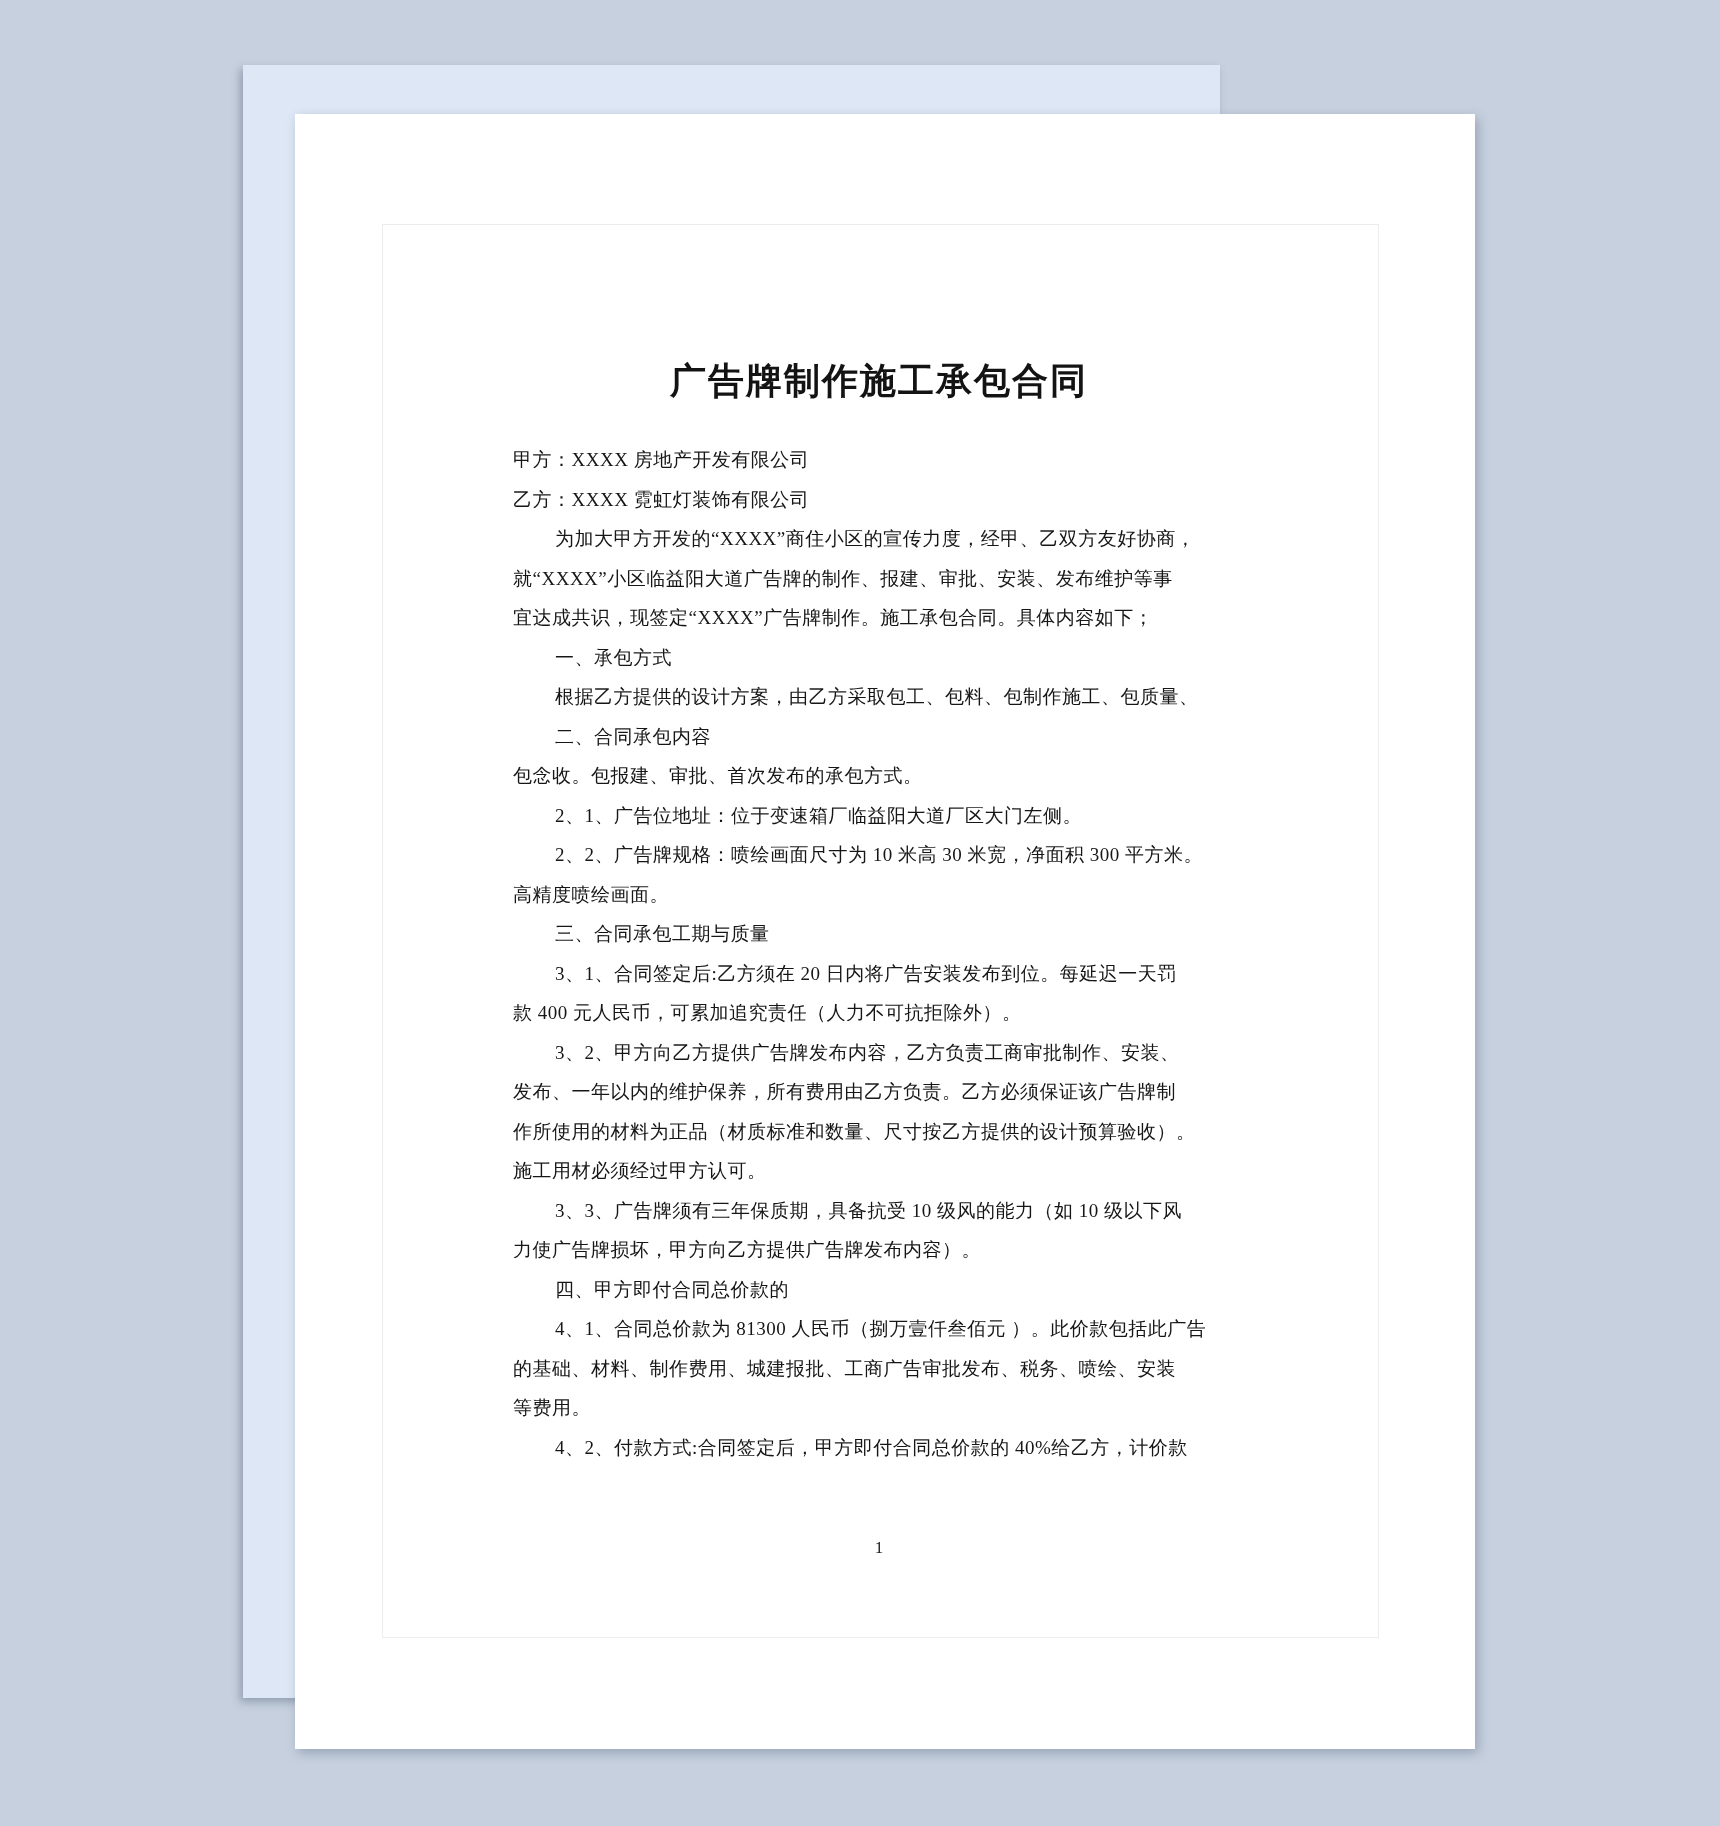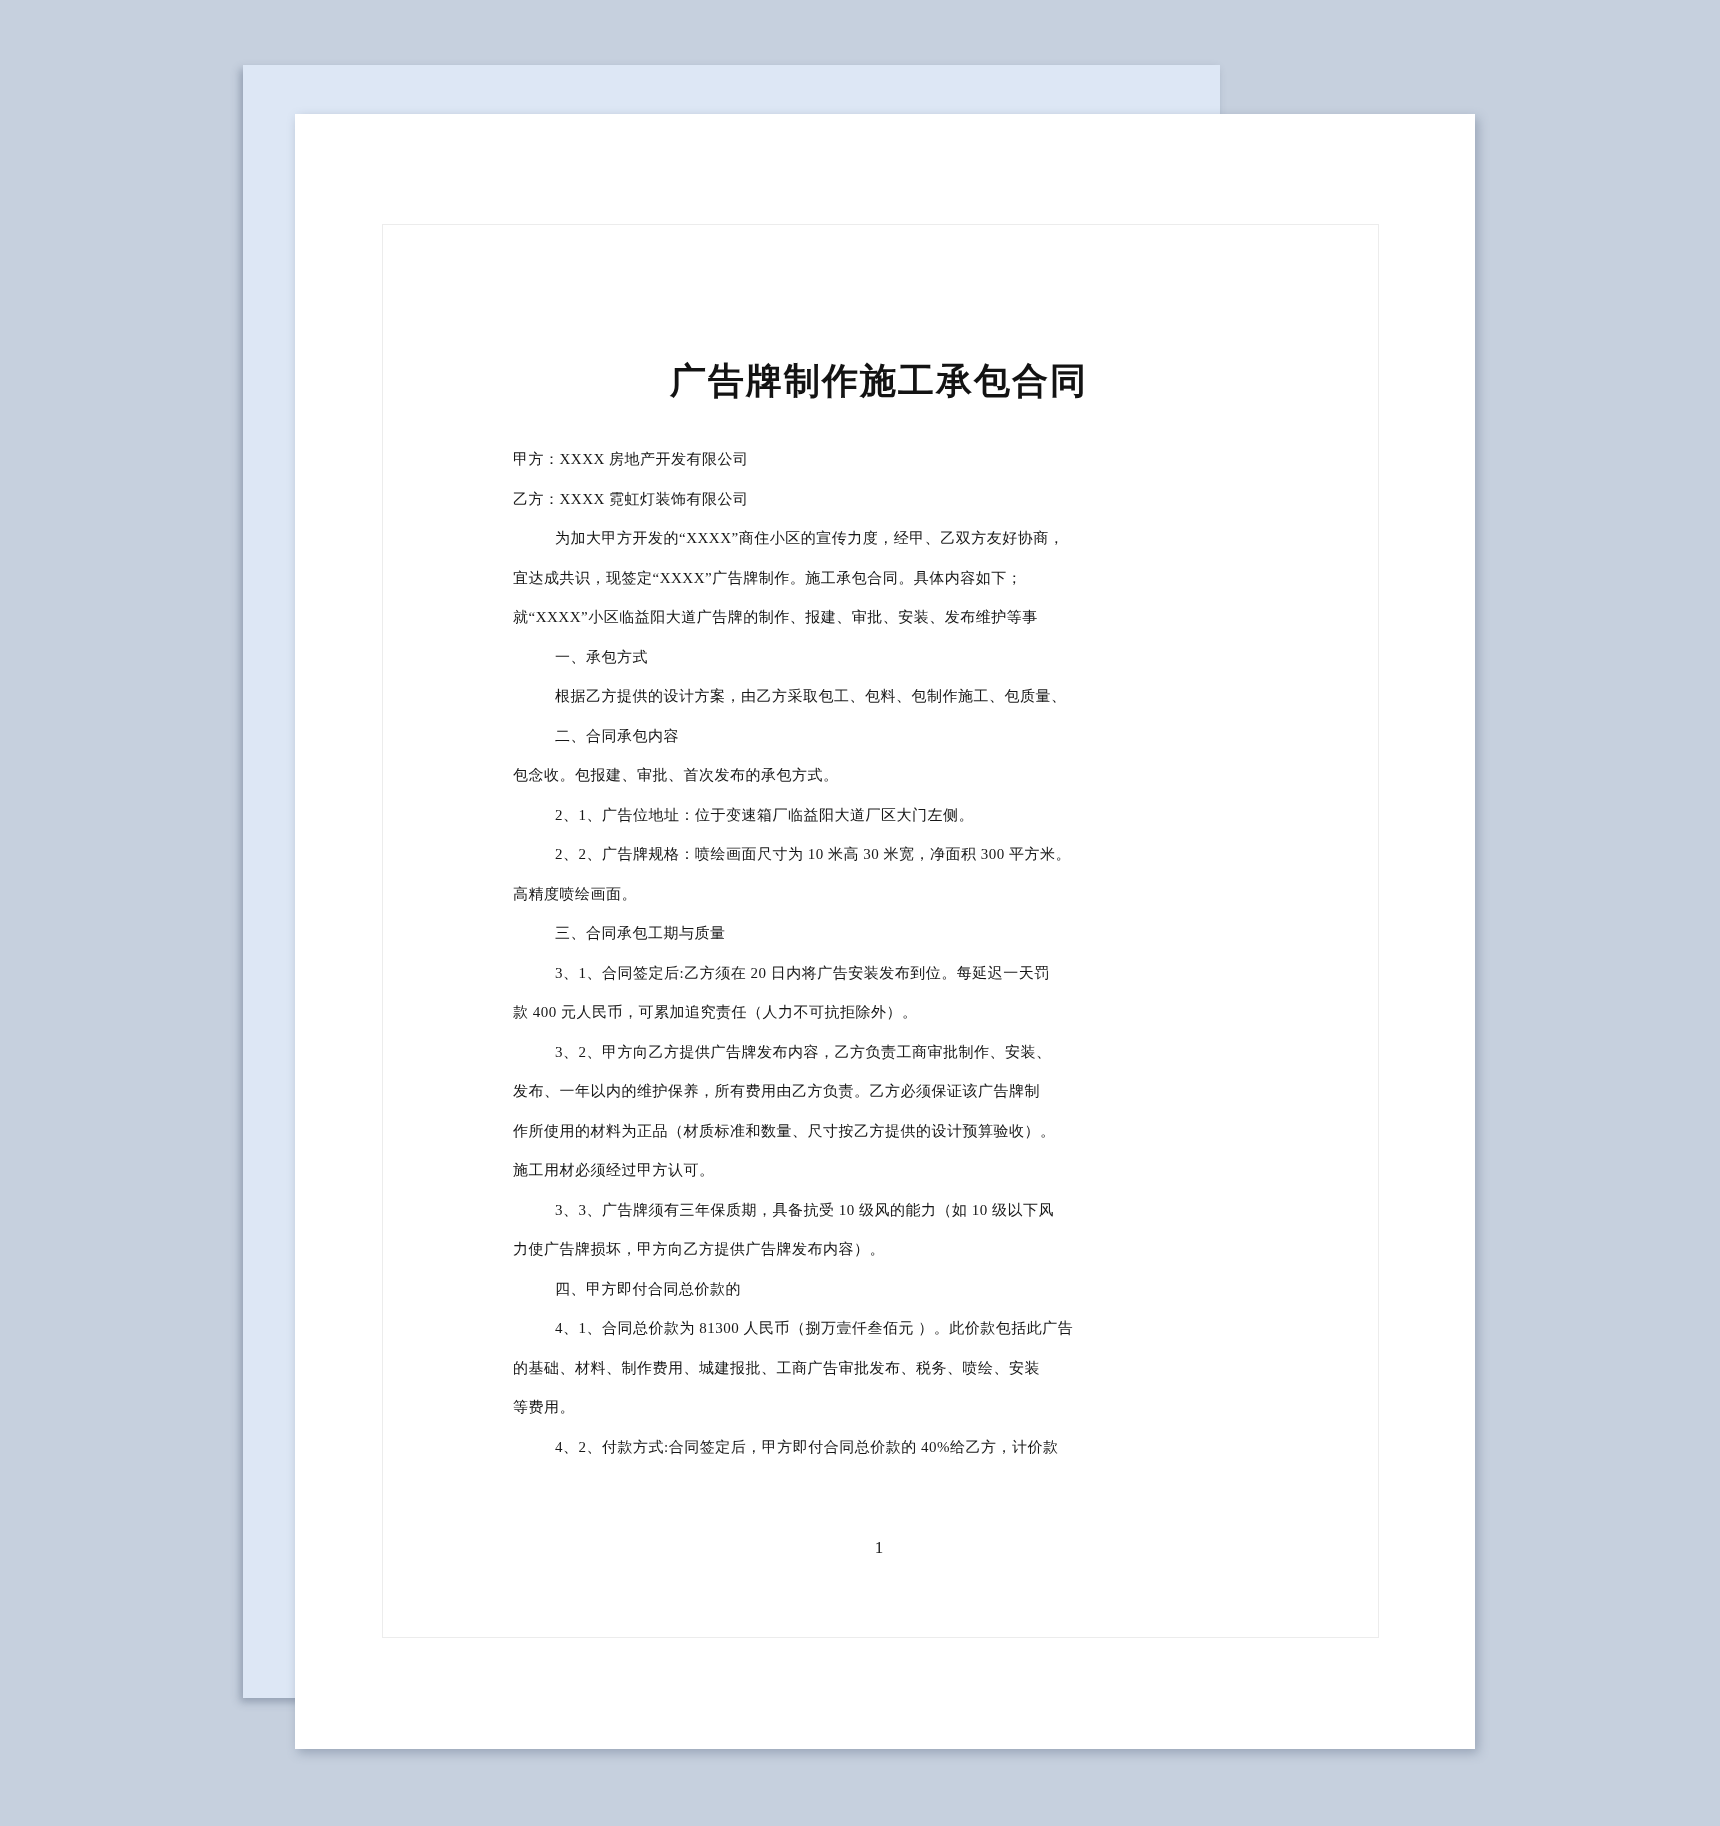--- a/index.html
+++ b/index.html
@@ -54,21 +54,21 @@
     line-height: 50px;
     letter-spacing: 2px;
     color: #131313;
     white-space: nowrap;
   }
   .doc-body {
     position: absolute;
     left: 218px;
     top: 326px;
     width: 736px;
-    font-size: 15px;
+    font-size: 19px;
     line-height: 39.5px;
     color: #161616;
   }
   .line {
     height: 39.5px;
     white-space: nowrap;
     letter-spacing: 0.5px;
   }
   .line.indent {
     text-indent: 42px;
@@ -88,22 +88,22 @@
 
 <div class="canvas" style="background: rgb(198, 208, 222);">
   <div class="back-sheet" style="background: rgb(221, 231, 245);"></div>
   <div class="page" style="background: rgb(255, 255, 255);">
     <div class="inner-frame"></div>
     <div class="doc-title">广告牌制作施工承包合同</div>
     <div class="doc-body">
         <div class="line">甲方：XXXX 房地产开发有限公司</div>
         <div class="line">乙方：XXXX 霓虹灯装饰有限公司</div>
         <div class="line indent">为加大甲方开发的“XXXX”商住小区的宣传力度，经甲、乙双方友好协商，</div>
+        <div class="line">就“XXXX”小区临益阳大道广告牌的制作、报建、审批、安装、发布维护等事</div>
         <div class="line">宜达成共识，现签定“XXXX”广告牌制作。施工承包合同。具体内容如下；</div>
-        <div class="line">就“XXXX”小区临益阳大道广告牌的制作、报建、审批、安装、发布维护等事</div>
         <div class="line indent">一、承包方式</div>
         <div class="line indent">根据乙方提供的设计方案，由乙方采取包工、包料、包制作施工、包质量、</div>
         <div class="line indent">二、合同承包内容</div>
         <div class="line">包念收。包报建、审批、首次发布的承包方式。</div>
         <div class="line indent">2、1、广告位地址：位于变速箱厂临益阳大道厂区大门左侧。</div>
         <div class="line indent">2、2、广告牌规格：喷绘画面尺寸为 10 米高 30 米宽，净面积 300 平方米。</div>
         <div class="line">高精度喷绘画面。</div>
         <div class="line indent">三、合同承包工期与质量</div>
         <div class="line indent">3、1、合同签定后:乙方须在 20 日内将广告安装发布到位。每延迟一天罚</div>
         <div class="line">款 400 元人民币，可累加追究责任（人力不可抗拒除外）。</div>

